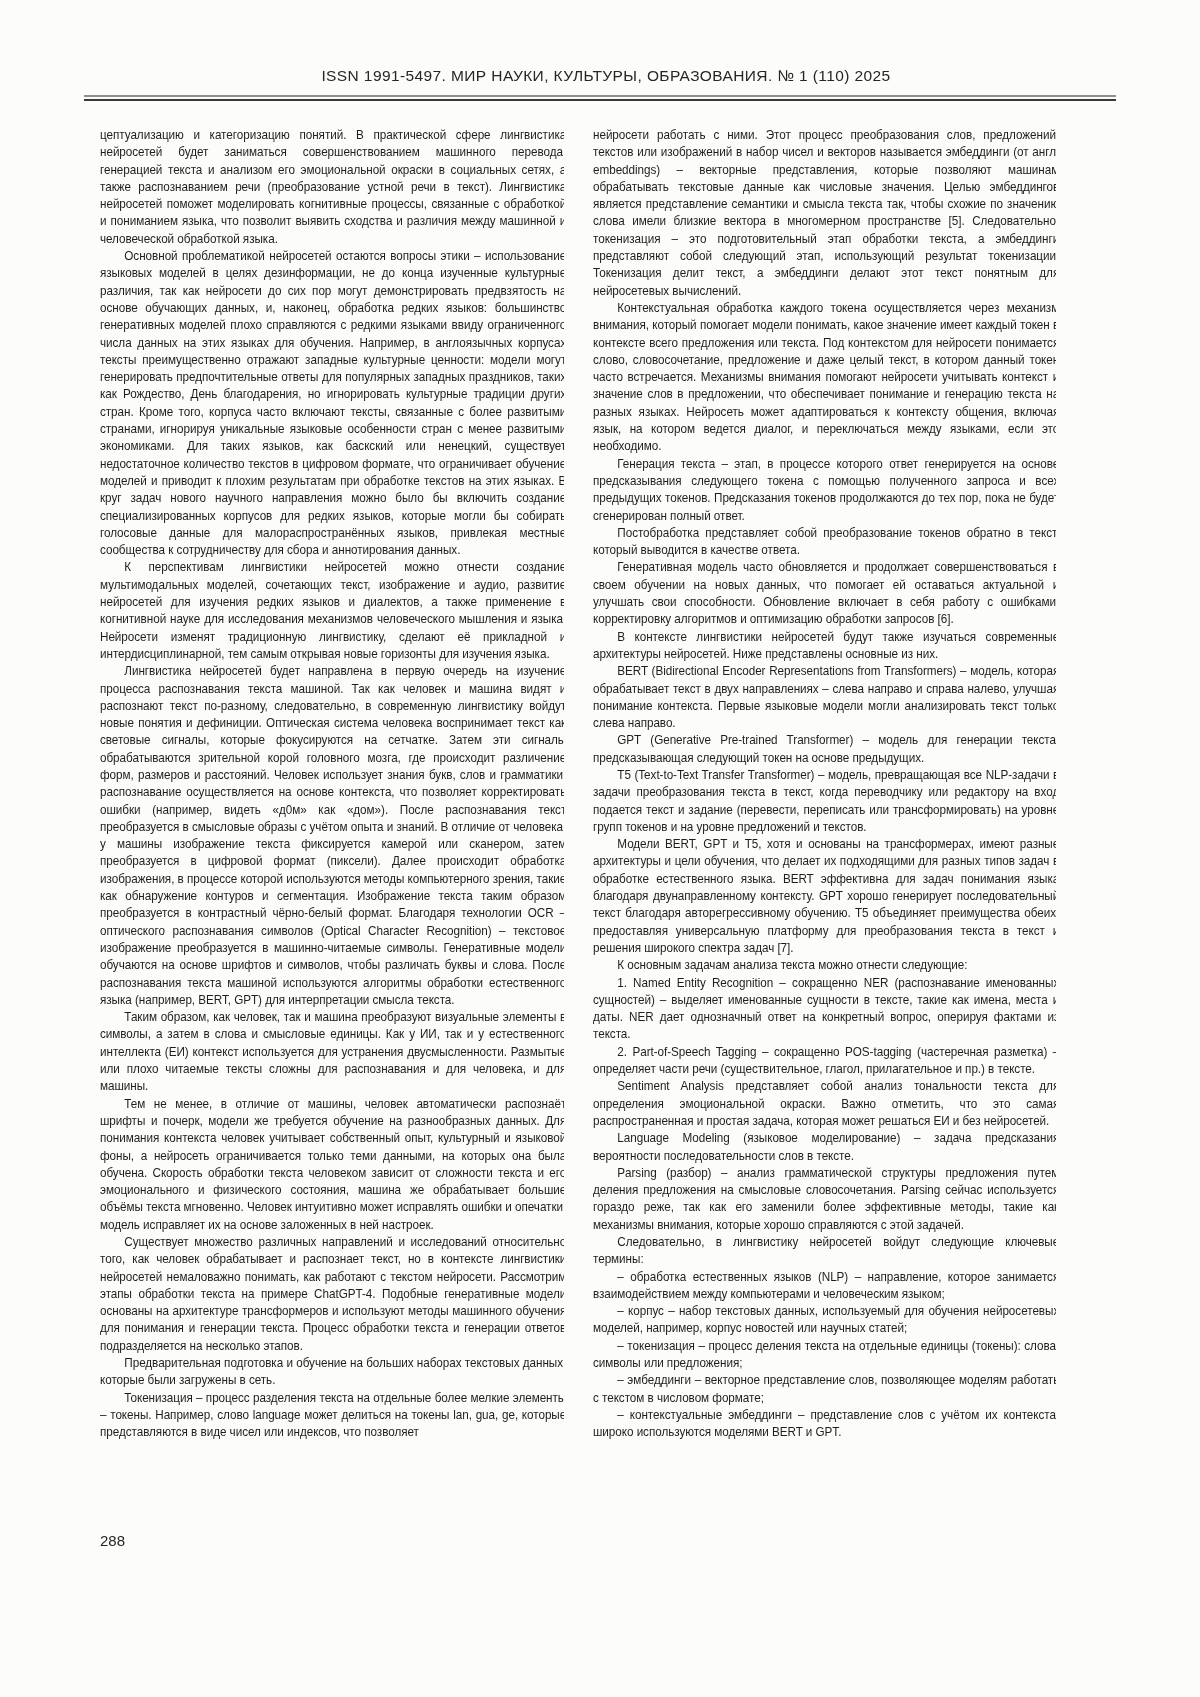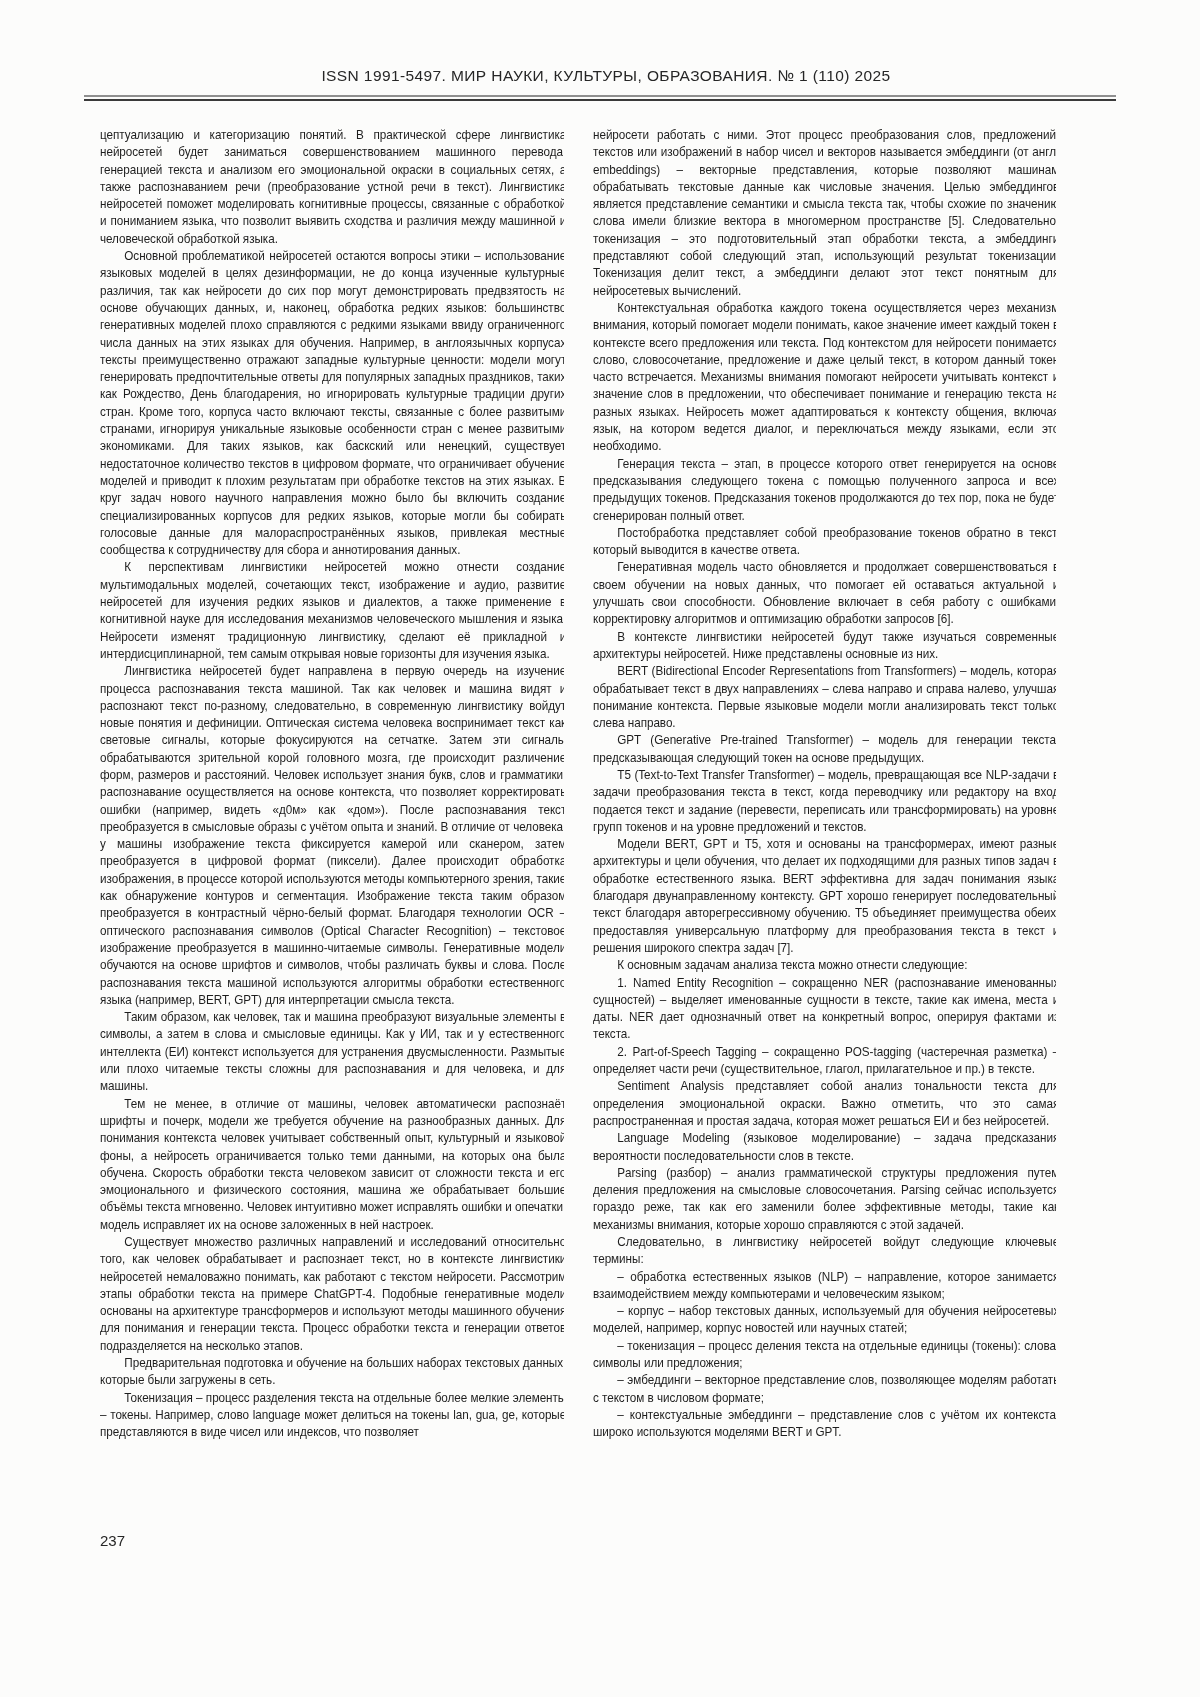--- a/index.html
+++ b/index.html
@@ -82,15 +82,15 @@
           <p class="para indent">–   обработка естественных языков (NLP) – направление, которое занимается взаимодействием между компьютерами и человеческим языком;</p>
           <p class="para indent">–   корпус – набор текстовых данных, используемый для обучения нейросетевых моделей, например, корпус новостей или научных статей;</p>
           <p class="para indent">–   токенизация – процесс деления текста на отдельные единицы (токены): слова, символы или предложения;</p>
           <p class="para indent">–   эмбеддинги – векторное представление слов, позволяющее моделям работать с текстом в числовом формате;</p>
           <p class="para indent">–   контекстуальные эмбеддинги – представление слов с учётом их контекста, широко используются моделями BERT и GPT.</p>
         </div>
     </div>
   </div>
 
   <div class="footer">
-    <span>237</span>
+    <span>288</span>
   </div>
 </div>
 
 </body></html>

